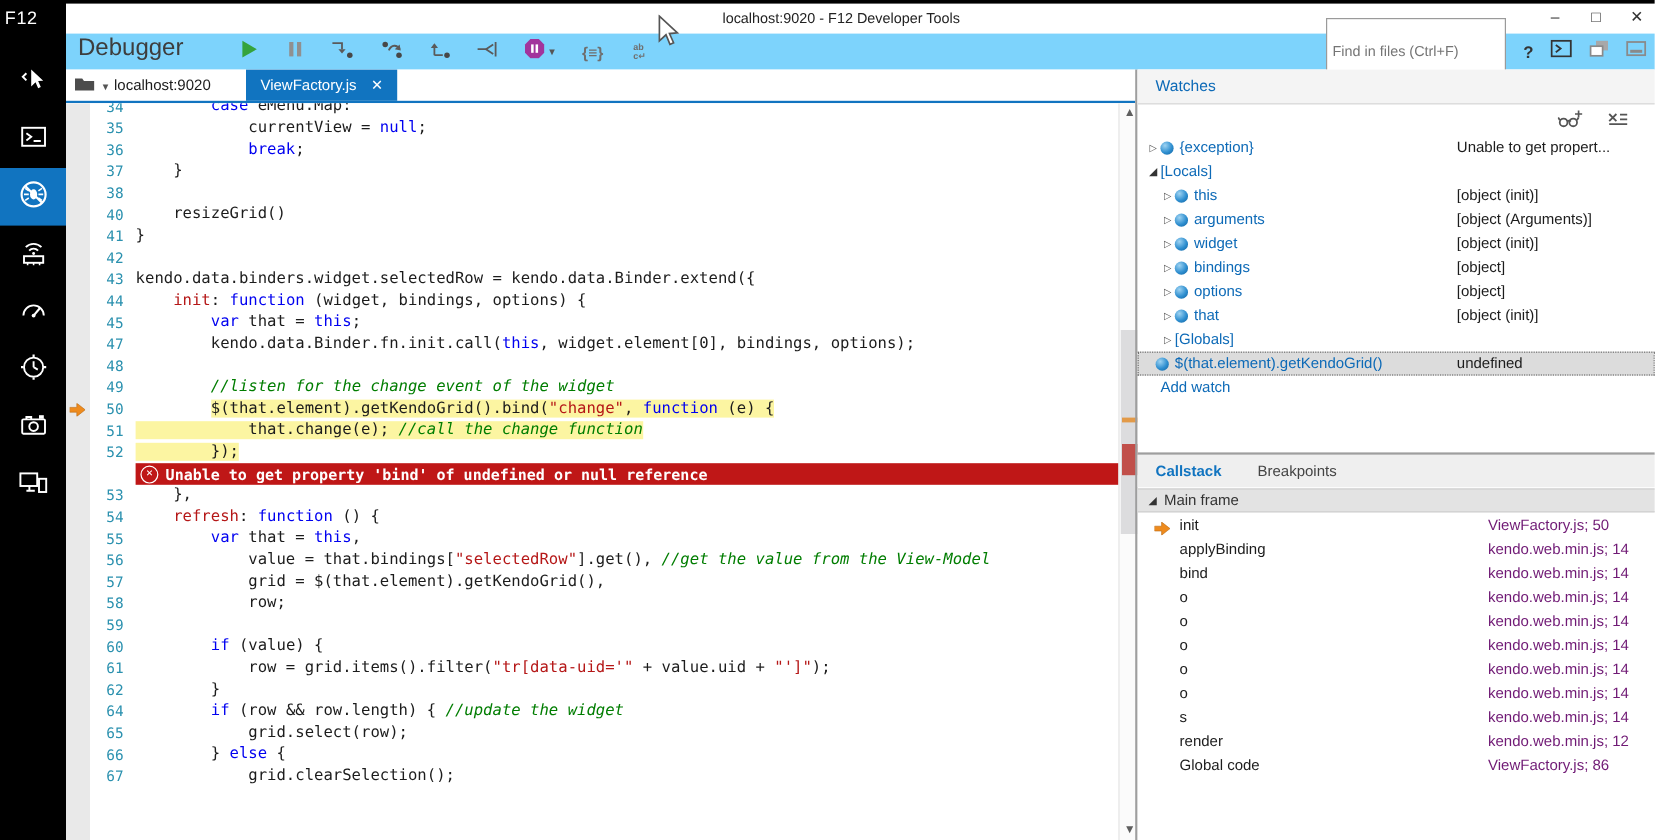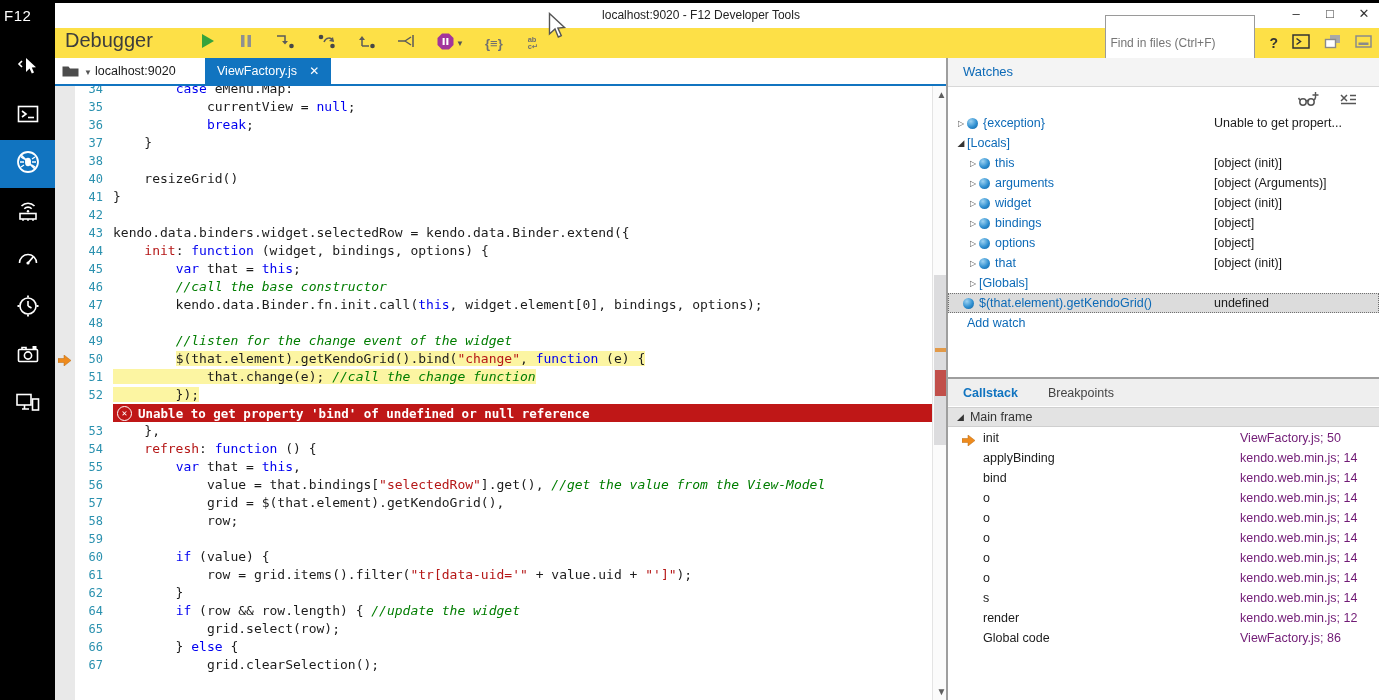--- a/index.html
+++ b/index.html
@@ -14,21 +14,21 @@
   #win-controls{right:6px;top:6px;display:flex;gap:16px;font-size:13px;color:#333}
   #win-controls span{width:18px;text-align:center;cursor:default}
   
   #sidebar{left:0;top:0;width:55px;height:700px;background:#000;z-index:30}
   #f12-logo{color:#fff;font-size:15px;padding:7px 0 0 4px;letter-spacing:.5px}
   #side-icons{position:absolute;top:44px;left:0;width:55px}
   .side-item{height:48px;display:flex;align-items:center;justify-content:center}
   .side-item.active{background:#1174c0}
   .side-item svg{stroke:#fff;fill:none;stroke-width:1.6}
   
-  #toolbar{left:55px;top:28px;right:0;height:30px;background:#fde047}
+  #toolbar{left:55px;top:28px;right:0;height:30px;background:#7dd3fc}
   #dbg-title{left:10px;top:1px;font-size:20px;color:#3d3d3d}
   #dbg-buttons{left:143px;top:2px;height:26px;display:flex;align-items:center;gap:21px}
   .tbtn{display:flex;align-items:center;justify-content:center;min-width:18px;height:22px}
   .glyphbtn{color:#6f6f6f;font-weight:bold;font-size:13px}
   .wrapbtn{color:#6f6f6f;font-size:7.5px;line-height:7px;font-weight:bold;text-align:left}
   .caret{color:#555;font-size:8px;margin-left:2px}
   #toolbar-right{right:7px;top:2px;height:26px;display:flex;align-items:center;gap:14px}
   #find-input{width:140px;height:18px;border:1px solid #9a9a9a;font-size:12px;padding:18px 4px;
               color:#333;outline:none;font-family:"Liberation Sans",sans-serif}
   #find-input::placeholder{color:#757575}
@@ -276,21 +276,20 @@
       <div class="code-line"><span class="ln">35</span><span class="ct"><span class="tk-p">            currentView = </span><span class="tk-k">null</span><span class="tk-p">;</span></span></div>
       <div class="code-line"><span class="ln">36</span><span class="ct"><span class="tk-p">            </span><span class="tk-k">break</span><span class="tk-p">;</span></span></div>
       <div class="code-line"><span class="ln">37</span><span class="ct"><span class="tk-p">    }</span></span></div>
       <div class="code-line"><span class="ln">38</span><span class="ct"></span></div>
       <div class="code-line"><span class="ln">40</span><span class="ct"><span class="tk-p">    resizeGrid()</span></span></div>
       <div class="code-line"><span class="ln">41</span><span class="ct"><span class="tk-p">}</span></span></div>
       <div class="code-line"><span class="ln">42</span><span class="ct"></span></div>
       <div class="code-line"><span class="ln">43</span><span class="ct"><span class="tk-p">kendo.data.binders.widget.selectedRow = kendo.data.Binder.extend({</span></span></div>
       <div class="code-line"><span class="ln">44</span><span class="ct"><span class="tk-p">    </span><span class="tk-m">init</span><span class="tk-p">: </span><span class="tk-k">function</span><span class="tk-p"> (widget, bindings, options) {</span></span></div>
       <div class="code-line"><span class="ln">45</span><span class="ct"><span class="tk-p">        </span><span class="tk-k">var</span><span class="tk-p"> that = </span><span class="tk-k">this</span><span class="tk-p">;</span></span></div>
-      <div class="code-line"><span class="ln">46</span><span class="ct"><span class="tk-p">        </span><span class="tk-c">//call the base constructor</span></span></div>
       <div class="code-line"><span class="ln">47</span><span class="ct"><span class="tk-p">        kendo.data.Binder.fn.init.call(</span><span class="tk-k">this</span><span class="tk-p">, widget.element[0], bindings, options);</span></span></div>
       <div class="code-line"><span class="ln">48</span><span class="ct"></span></div>
       <div class="code-line"><span class="ln">49</span><span class="ct"><span class="tk-p">        </span><span class="tk-c">//listen for the change event of the widget</span></span></div>
       <div class="code-line"><span class="ln">50</span><span class="ct"><span class="tk-p">        </span><span class="hl"><span class="tk-p">$(that.element).getKendoGrid().bind(</span><span class="tk-s">"change"</span><span class="tk-p">, </span><span class="tk-k">function</span><span class="tk-p"> (e) {</span></span></span><span class="cur-arrow"><svg width="13" height="11">
             <path d="M0 3.5h6V0l7 5.5-7 5.5V7.5H0z" fill="#ee8b1e" stroke="#b96a12" stroke-width="0.5"></path>
           </svg></span></div>
       <div class="code-line"><span class="ln">51</span><span class="ct"><span class="hl"><span class="tk-p">            that.change(e); </span><span class="tk-c">//call the change function</span></span></span></div>
       <div class="code-line"><span class="ln">52</span><span class="ct"><span class="hl"><span class="tk-p">        });</span></span></span></div>
       <div class="errbar">
         <span class="erricon">✕</span>

